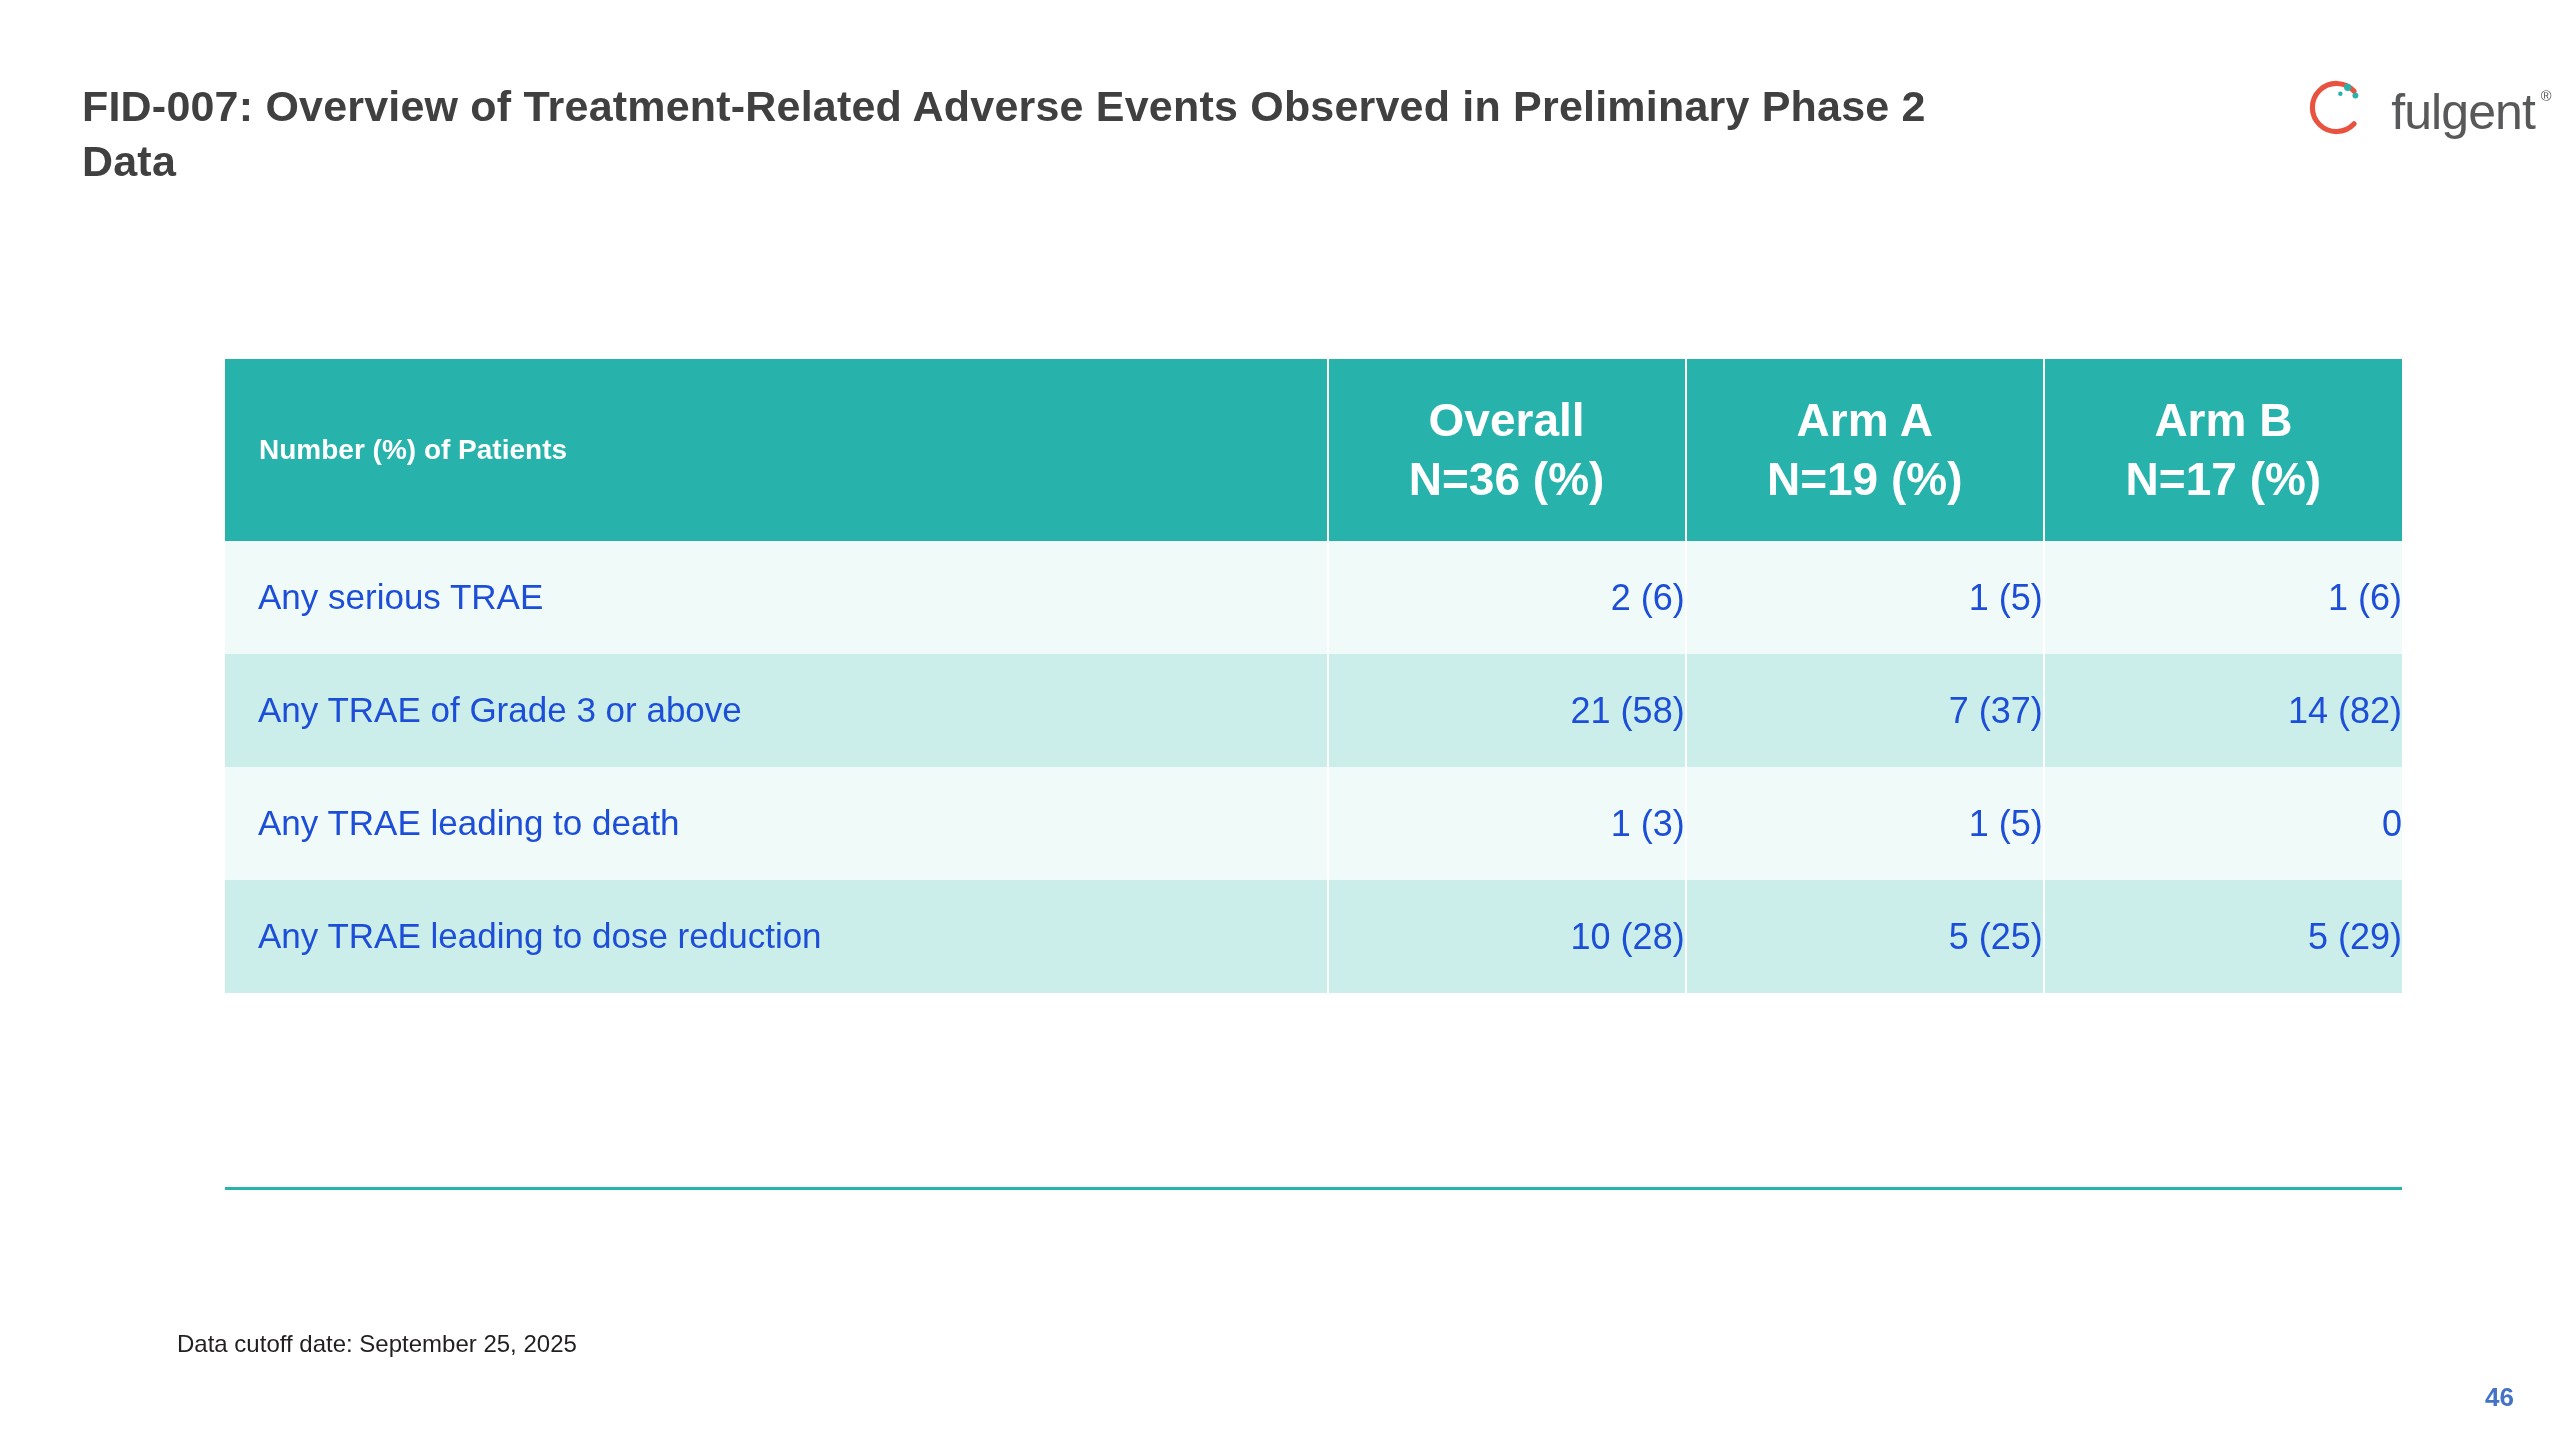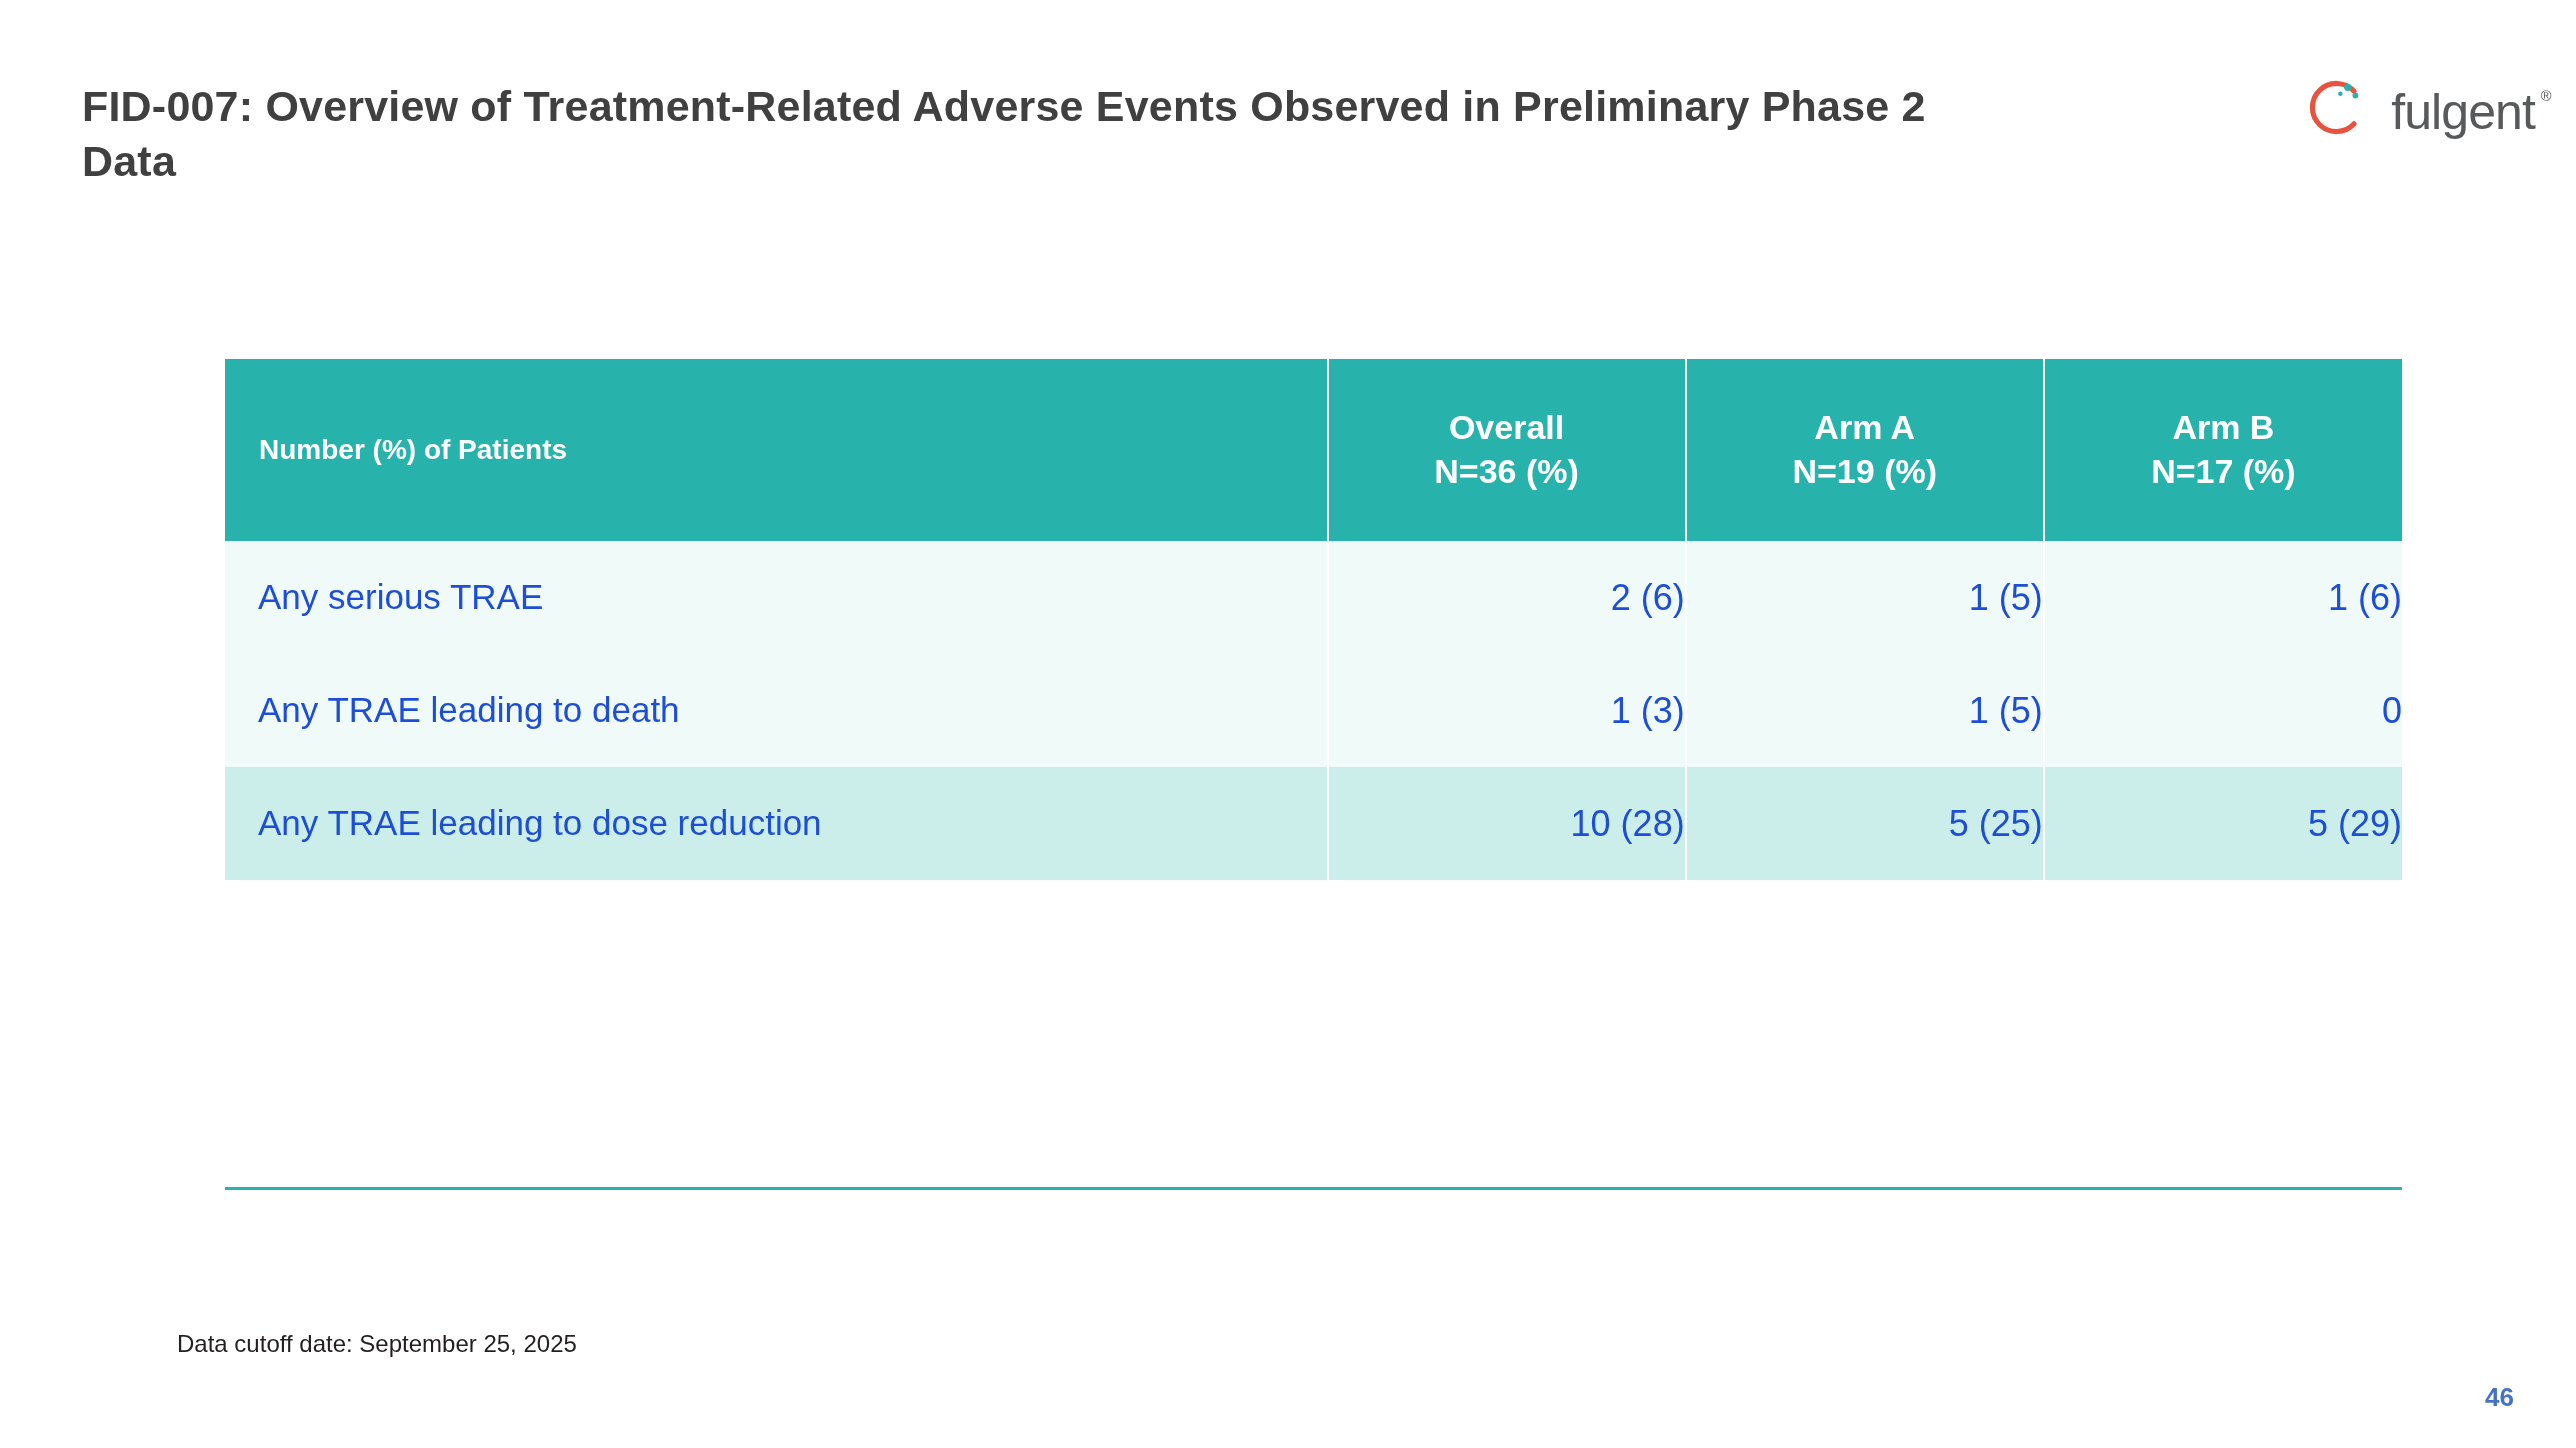--- a/index.html
+++ b/index.html
@@ -80,21 +80,21 @@
   }
   thead th:last-child { border-right:none; }
   thead th.label {
     text-align:left;
     padding-left:34px;
     font-size:28px;
   }
   thead th.numhead {
     text-align:center;
     line-height:1.28;
-    font-size:34px;
+    font-size:46px;
   }
   thead th.numhead .hsub { display:block; }
 
   tbody td {
     font-size:34px;
     color:#1d4ed8;
     border-right:2.6px solid #ffffff;
     vertical-align:middle;
   }
   tbody td:last-child { border-right:none; }
@@ -187,20 +187,26 @@
           </th>
         </tr>
       </thead>
       <tbody>
         <tr class="odd">
           <td class="label">Any serious TRAE</td>
           <td class="num">2 (6)</td>
           <td class="num">1 (5)</td>
           <td class="num">1 (6)</td>
         </tr>
+        <tr class="even">
+          <td class="label">Any TRAE of Grade 3 or above</td>
+          <td class="num">21 (58)</td>
+          <td class="num">7 (37)</td>
+          <td class="num">14 (82)</td>
+        </tr>
         <tr class="odd">
           <td class="label">Any TRAE leading to death</td>
           <td class="num">1 (3)</td>
           <td class="num">1 (5)</td>
           <td class="num">0</td>
         </tr>
         <tr class="even">
           <td class="label">Any TRAE leading to dose reduction</td>
           <td class="num">10 (28)</td>
           <td class="num">5 (25)</td>

